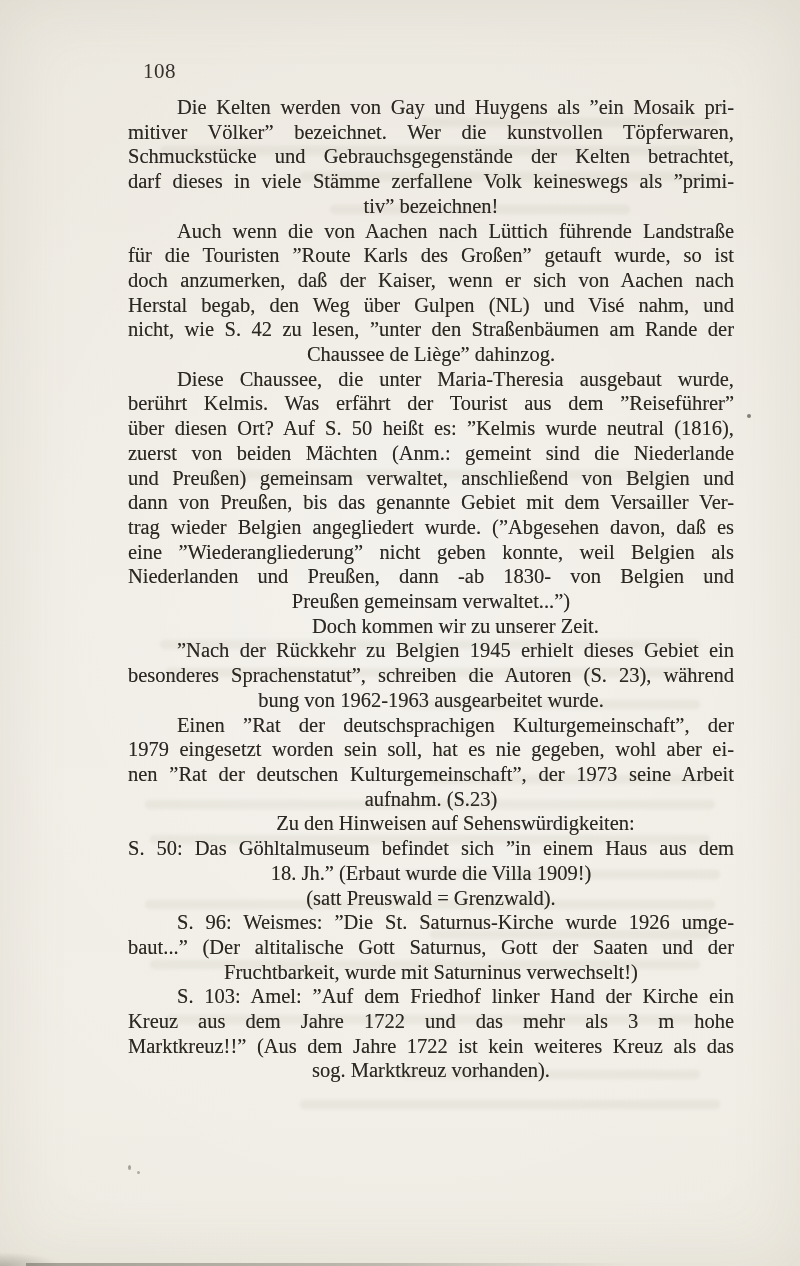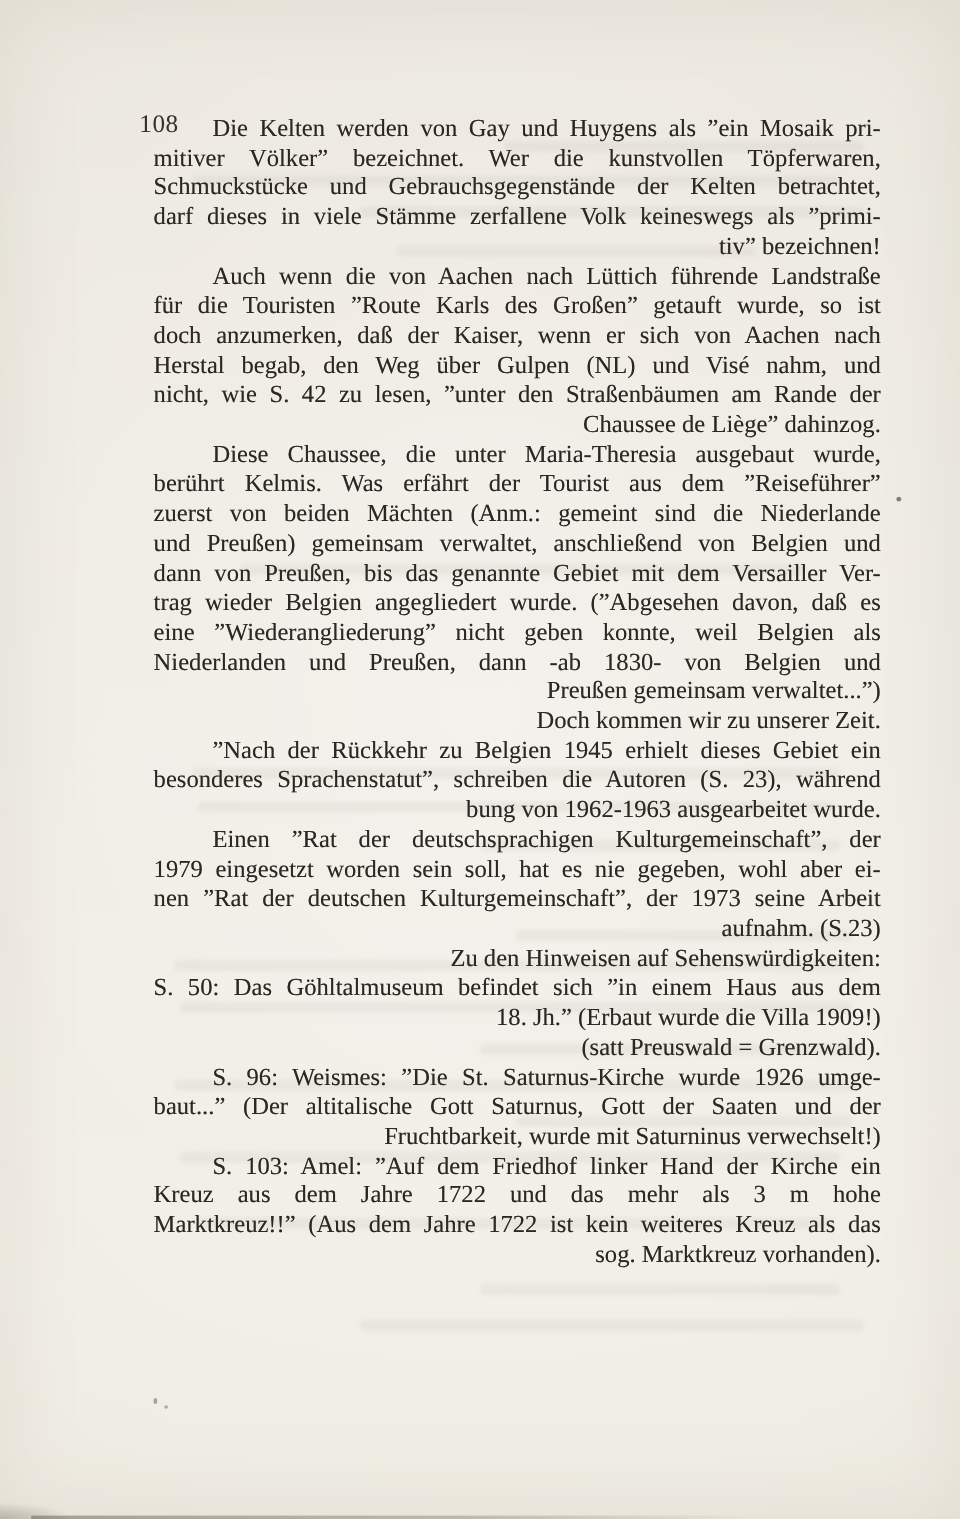--- a/index.html
+++ b/index.html
@@ -20,46 +20,45 @@
     height: 1266px;
     background:
       radial-gradient(ellipse 120% 90% at 50% 45%, rgba(255,255,255,0.35), rgba(255,255,255,0) 70%),
       linear-gradient(180deg, #ebe7de 0%, #edeae1 40%, #f0ede5 85%, #eeebe2 100%);
     box-shadow: inset 0 0 70px rgba(150, 138, 115, 0.14);
     font-family: "Liberation Serif", "DejaVu Serif", serif;
     color: #2b2722;
   }
   .pagenum {
     position: absolute;
-    left: 116px;
+    left: 143px;
     top: 59px;
     font-size: 21px;
     letter-spacing: 0.5px;
     color: #34302a;
-    margin-top: 32px;
   }
   .body {
     position: absolute;
     left: 128px;
     top: 95px;
     width: 606px;
     font-size: 20.5px;
     line-height: 24.7px;
     text-rendering: optimizeLegibility;
     text-shadow: 0 0 0.5px rgba(43, 39, 34, 0.45);
   }
   .line {
     white-space: normal;
   }
   .line.just {
     text-align: justify;
     text-align-last: justify;
   }
   .line.left {
-    text-align: right;
+    text-align: center;
   }
   .line.ind {
     text-indent: 49px;
   }
   
   .ghost {
     position: absolute;
     left: 0; top: 0; width: 800px; height: 1266px;
     pointer-events: none;
   }
@@ -125,20 +124,21 @@
       <div class="line just">darf dieses in viele Stämme zerfallene Volk keineswegs als ”primi-</div>
       <div class="line left">tiv” bezeichnen!</div>
       <div class="line just ind">Auch wenn die von Aachen nach Lüttich führende Landstraße</div>
       <div class="line just">für die Touristen ”Route Karls des Großen” getauft wurde, so ist</div>
       <div class="line just">doch anzumerken, daß der Kaiser, wenn er sich von Aachen nach</div>
       <div class="line just">Herstal begab, den Weg über Gulpen (NL) und Visé nahm, und</div>
       <div class="line just">nicht, wie S. 42 zu lesen, ”unter den Straßenbäumen am Rande der</div>
       <div class="line left">Chaussee de Liège” dahinzog.</div>
       <div class="line just ind">Diese Chaussee, die unter Maria-Theresia ausgebaut wurde,</div>
       <div class="line just">berührt Kelmis. Was erfährt der Tourist aus dem ”Reiseführer”</div>
+      <div class="line just">über diesen Ort? Auf S. 50 heißt es: ”Kelmis wurde neutral (1816),</div>
       <div class="line just">zuerst von beiden Mächten (Anm.: gemeint sind die Niederlande</div>
       <div class="line just">und Preußen) gemeinsam verwaltet, anschließend von Belgien und</div>
       <div class="line just">dann von Preußen, bis das genannte Gebiet mit dem Versailler Ver-</div>
       <div class="line just">trag wieder Belgien angegliedert wurde. (”Abgesehen davon, daß es</div>
       <div class="line just">eine ”Wiederangliederung” nicht geben konnte, weil Belgien als</div>
       <div class="line just">Niederlanden und Preußen, dann -ab 1830- von Belgien und</div>
       <div class="line left">Preußen gemeinsam verwaltet...”)</div>
       <div class="line left ind">Doch kommen wir zu unserer Zeit.</div>
       <div class="line just ind">”Nach der Rückkehr zu Belgien 1945 erhielt dieses Gebiet ein</div>
       <div class="line just">besonderes Sprachenstatut”, schreiben die Autoren (S. 23), während</div>

